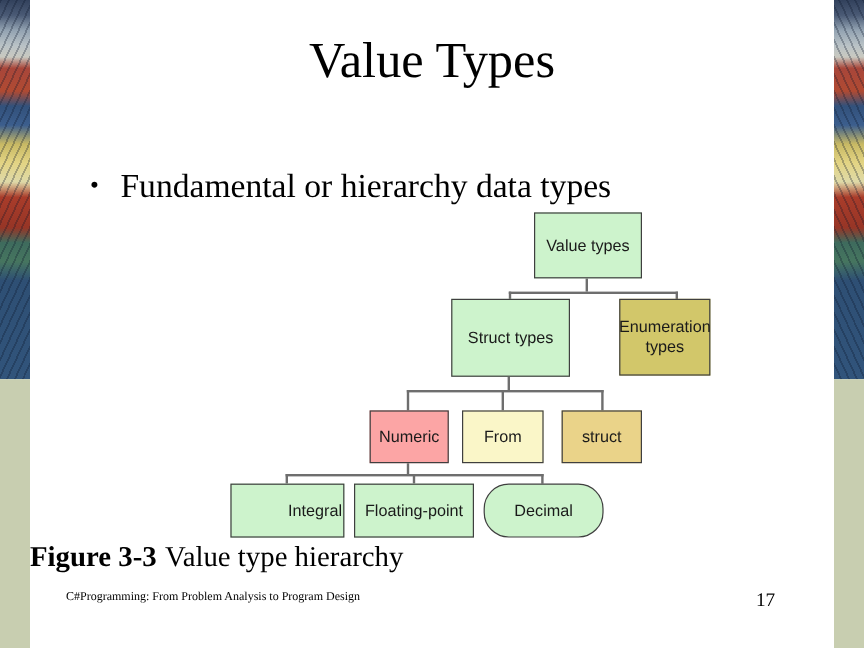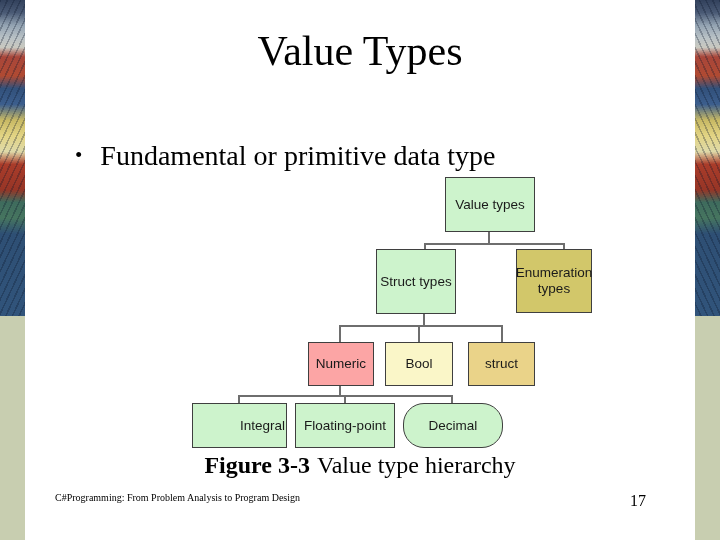--- a/index.html
+++ b/index.html
@@ -45,21 +45,21 @@
   .bullet-glyph{font-size:21px;margin-right:18px;position:relative;top:-3px;}
   
   .diagram{position:absolute;left:0;top:0;width:720px;height:540px;}
   .node{
     position:absolute;box-sizing:border-box;border:1px solid #3f3f3f;
     display:flex;align-items:center;justify-content:center;text-align:center;
     font-family:"Liberation Sans",sans-serif;font-size:13.5px;line-height:1.15;
     color:#1a1a1a;padding:2px;
   }
   .n-value{left:445px;top:177px;width:90px;height:55px;}
-  .n-structtypes{left:376px;top:249px;width:80px;height:65px;align-items:center;}
+  .n-structtypes{left:376px;top:249px;width:99px;height:65px;align-items:center;}
   .n-enum{left:516px;top:249px;width:76px;height:64px;}
   .n-numeric{left:308px;top:342px;width:66px;height:44px;}
   .n-bool{left:385px;top:342px;width:68px;height:44px;}
   .n-struct{left:468px;top:342px;width:67px;height:44px;}
   .n-integral{left:192px;top:403px;width:95px;height:45px;padding-left:48px;}
   .n-float{left:295px;top:403px;width:100px;height:45px;}
   .n-decimal{left:403px;top:403px;width:100px;height:45px;border-radius:21px;}
   .cline{position:absolute;background:#6e6e6e;}
   .v1{left:488px;top:232px;width:2px;height:11px;}
   .h1{left:424px;top:243px;width:141px;height:2px;}
@@ -70,21 +70,21 @@
   .d2a{left:339px;top:325px;width:2px;height:17px;}
   .d2b{left:418px;top:325px;width:2px;height:17px;}
   .d2c{left:501px;top:325px;width:2px;height:17px;}
   .v3{left:339px;top:386px;width:2px;height:9px;}
   .h3{left:238px;top:395px;width:215px;height:2px;}
   .d3a{left:238px;top:395px;width:2px;height:8px;}
   .d3b{left:344px;top:395px;width:2px;height:8px;}
   .d3c{left:451px;top:395px;width:2px;height:8px;}
   
   .caption{
-    position:absolute;left:25px;right:25px;top:452px;text-align:center;
+    position:absolute;left:25px;right:25px;top:452px;text-align:left;
     font-size:24px;line-height:1.15;
   }
   .caption .cap-bold{font-weight:bold;margin-right:7px;}
   .footer-text{position:absolute;left:55px;top:492px;font-size:10px;}
   .page-number{position:absolute;left:630px;top:492px;font-size:16px;}
 </style>
 </head>
 <body>
 
 <div class="slide">
@@ -95,21 +95,21 @@
   </div>
   <div class="strip right">
     <div class="strip-art"></div>
     <div class="strip-solid"></div>
   </div>
 
   <h1 class="title">Value Types</h1>
 
   <div class="bullet-line">
     <span class="bullet-glyph">•</span>
-    <span>Fundamental or primitive data type</span>
+    <span>Fundamental or hierarchy data types</span>
   </div>
 
   <div class="diagram">
     <div class="cline v1"></div>
     <div class="cline h1"></div>
     <div class="cline d1a"></div>
     <div class="cline d1b"></div>
     <div class="cline v2"></div>
     <div class="cline h2"></div>
     <div class="cline d2a"></div>
@@ -127,21 +127,21 @@
     <div class="node n-structtypes" style="background: rgb(205, 243, 204);">
       <span>Struct types</span>
     </div>
     <div class="node n-enum" style="background: rgb(210, 199, 106);">
       <span>Enumeration types</span>
     </div>
     <div class="node n-numeric" style="background: #fca5a5;">
       <span>Numeric</span>
     </div>
     <div class="node n-bool" style="background: rgb(250, 246, 200);">
-      <span>Bool</span>
+      <span>From</span>
     </div>
     <div class="node n-struct" style="background: rgb(234, 211, 137); text-align: right;">
       <span>struct</span>
     </div>
     <div class="node n-integral" style="background: rgb(205, 243, 204);">
       <span>Integral</span>
     </div>
     <div class="node n-float" style="background: rgb(205, 243, 204);">
       <span>Floating-point</span>
     </div>

